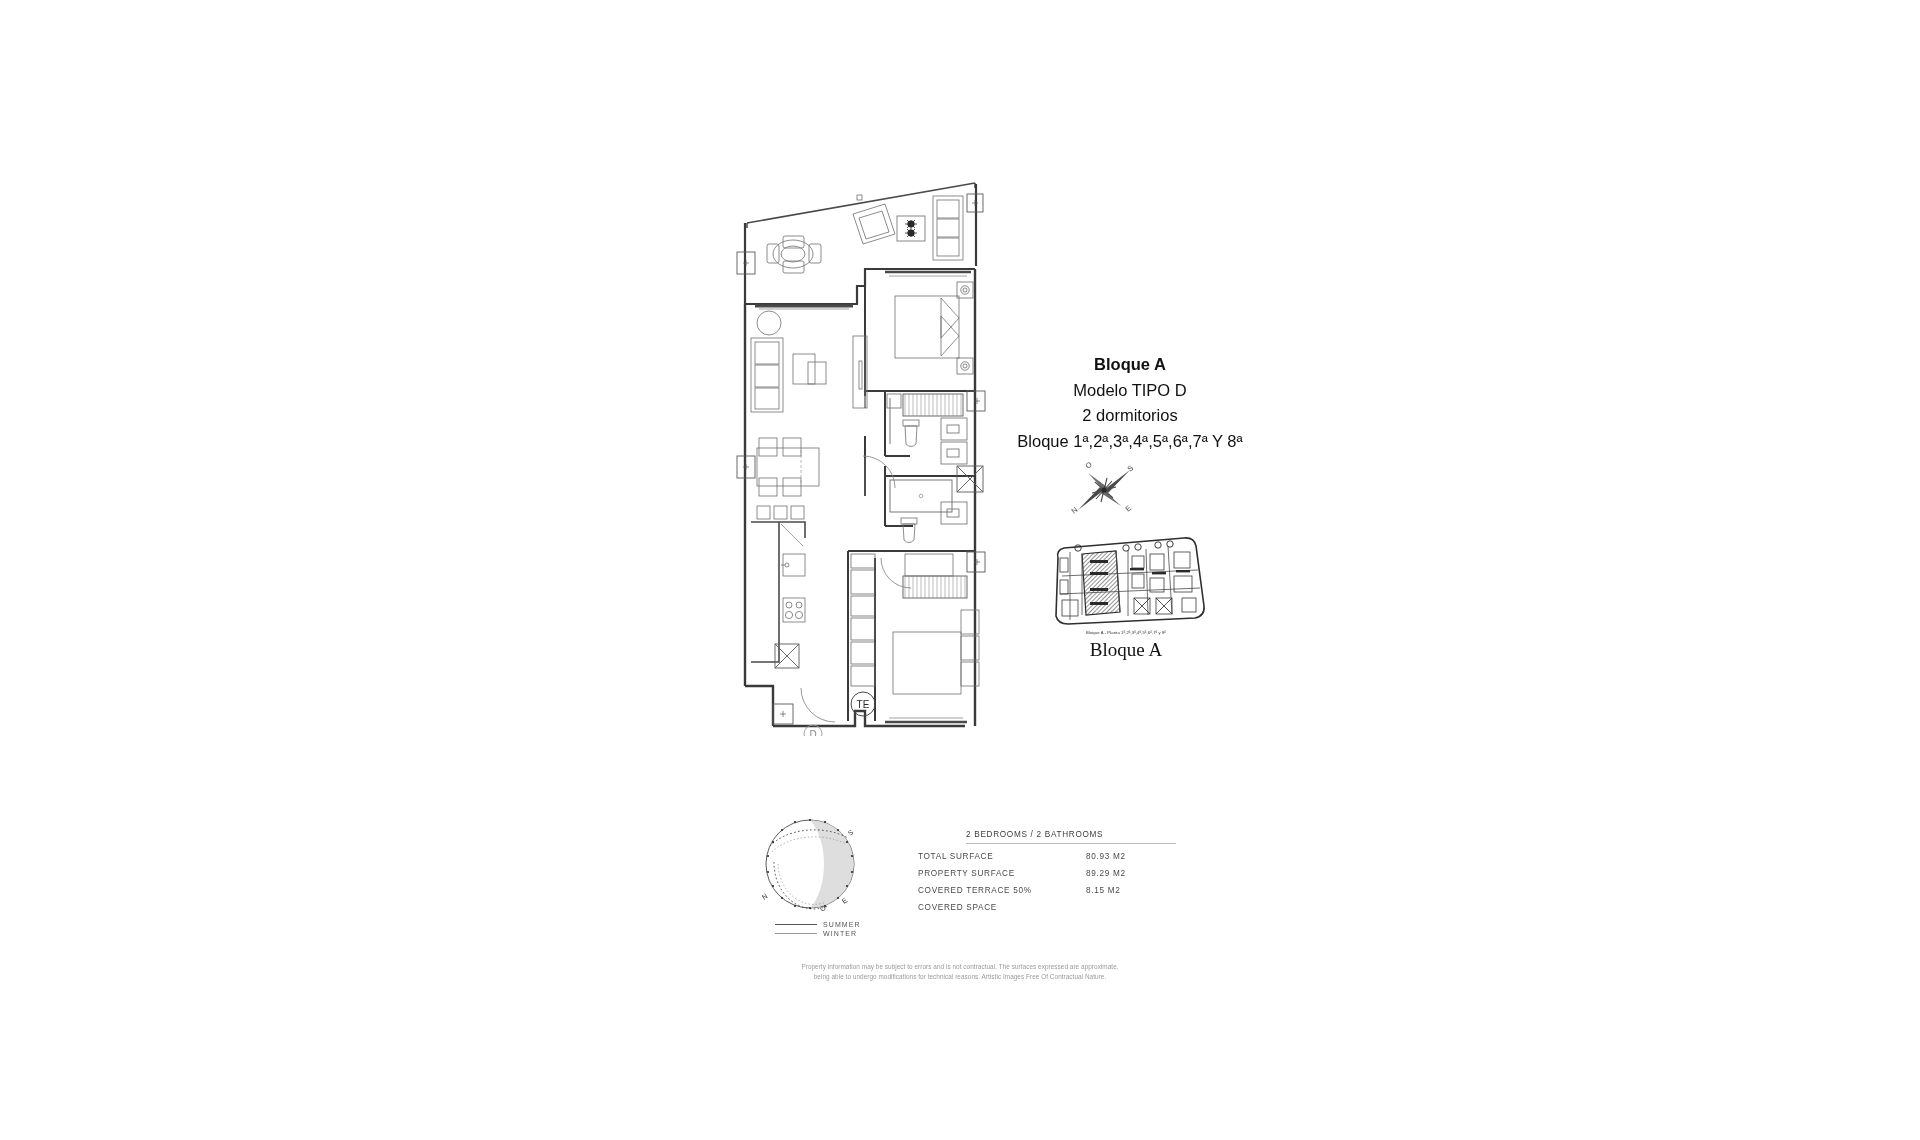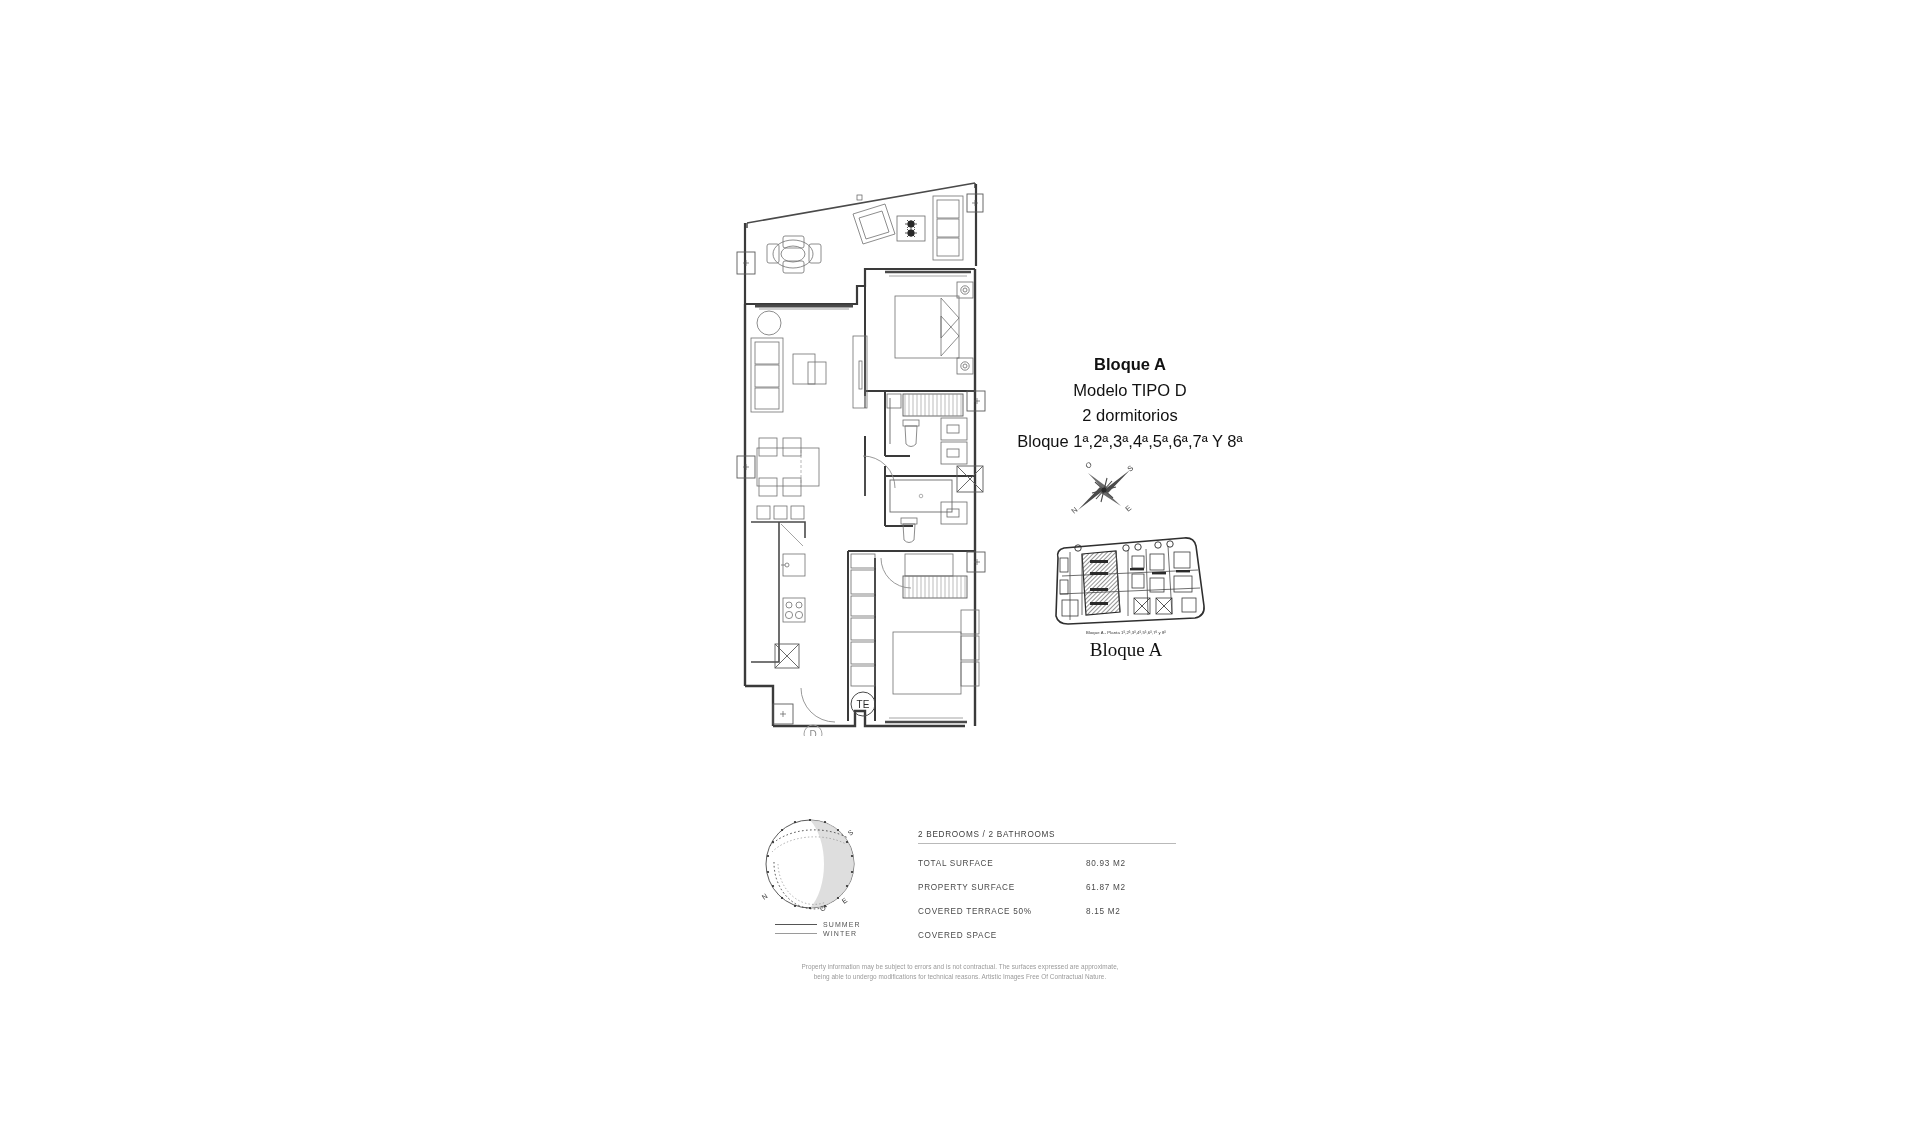--- a/index.html
+++ b/index.html
@@ -140,27 +140,28 @@
     top: 830px;
     width: 258px;
     color: #4a4a4a;
   }
   .specs-head {
     font-size: 8.2px;
     letter-spacing: 0.7px;
     padding-bottom: 4px;
     border-bottom: 1px solid #b9b9b9;
     color: #3d3d3d;
+    margin-left: 48px;
   }
   .specs-row {
     display: flex;
     justify-content: space-between;
     font-size: 8.2px;
     letter-spacing: 0.7px;
-    margin-top: 15px;
+    margin-top: 8px;
     color: #4a4a4a;
   }
   .specs-row .sp-label { flex: 0 0 auto; }
   .specs-row .sp-val {
     position: absolute;
     left: 168px;
     white-space: nowrap;
   }
   .specs-row-inner {
     position: relative;
@@ -629,21 +630,21 @@
     <div class="specs-row">
       <div class="specs-row-inner">
         <span class="sp-label">TOTAL SURFACE</span>
         <span class="sp-val">80.93 M2</span>
       </div>
     </div>
 
     <div class="specs-row">
       <div class="specs-row-inner">
         <span class="sp-label">PROPERTY SURFACE</span>
-        <span class="sp-val">61.87 M2</span>
+        <span class="sp-val">89.29 M2</span>
       </div>
     </div>
 
     <div class="specs-row">
       <div class="specs-row-inner">
         <span class="sp-label">COVERED TERRACE  50%</span>
         <span class="sp-val">8.15 M2</span>
       </div>
     </div>
 

